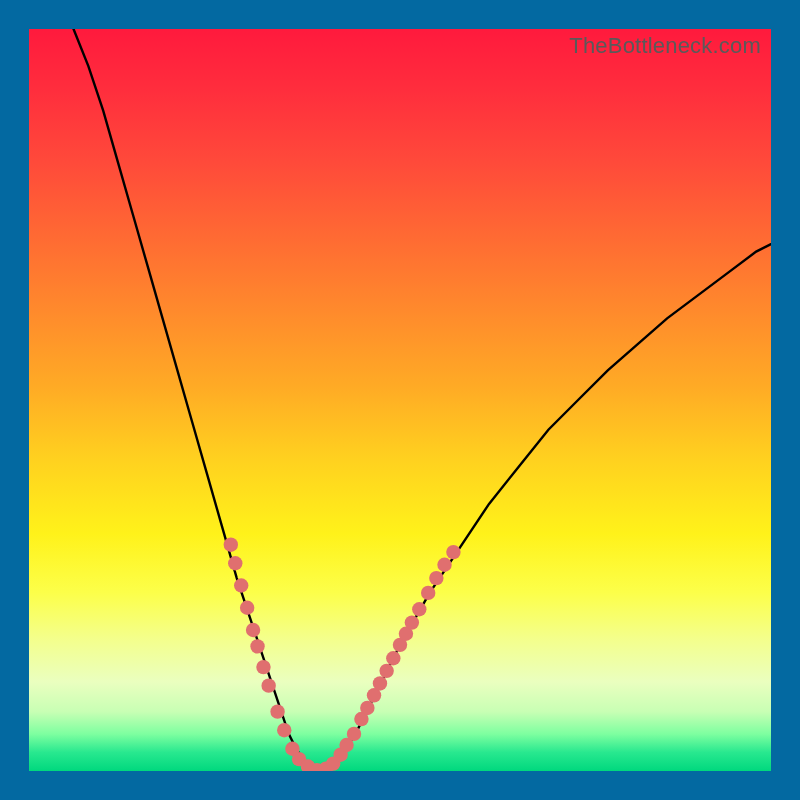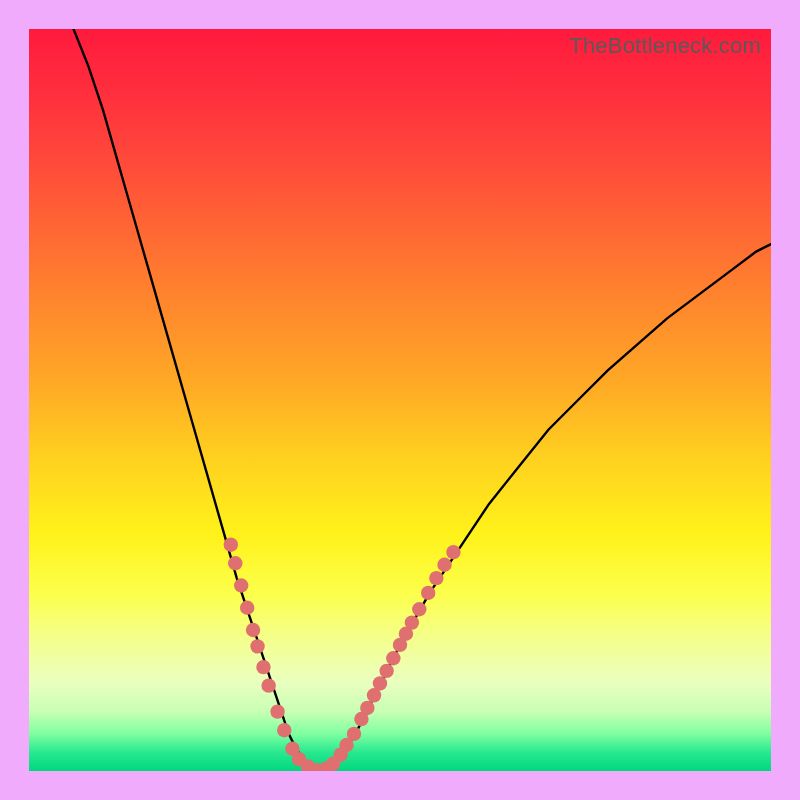--- a/index.html
+++ b/index.html
@@ -8,21 +8,21 @@
     width: 800px;
     height: 800px;
     overflow: hidden;
     background: #000;
     font-family: Arial, Helvetica, sans-serif;
   }
   .frame {
     position: relative;
     width: 800px;
     height: 800px;
-    background: #f0abfc;
+    background: #0369a1;
   }
   .plot {
     position: absolute;
     left: 29px;
     top: 29px;
     width: 742px;
     height: 742px;
     background: linear-gradient(to bottom,
       #ff1a3d 0%,
       #ff2d3d 8%,

